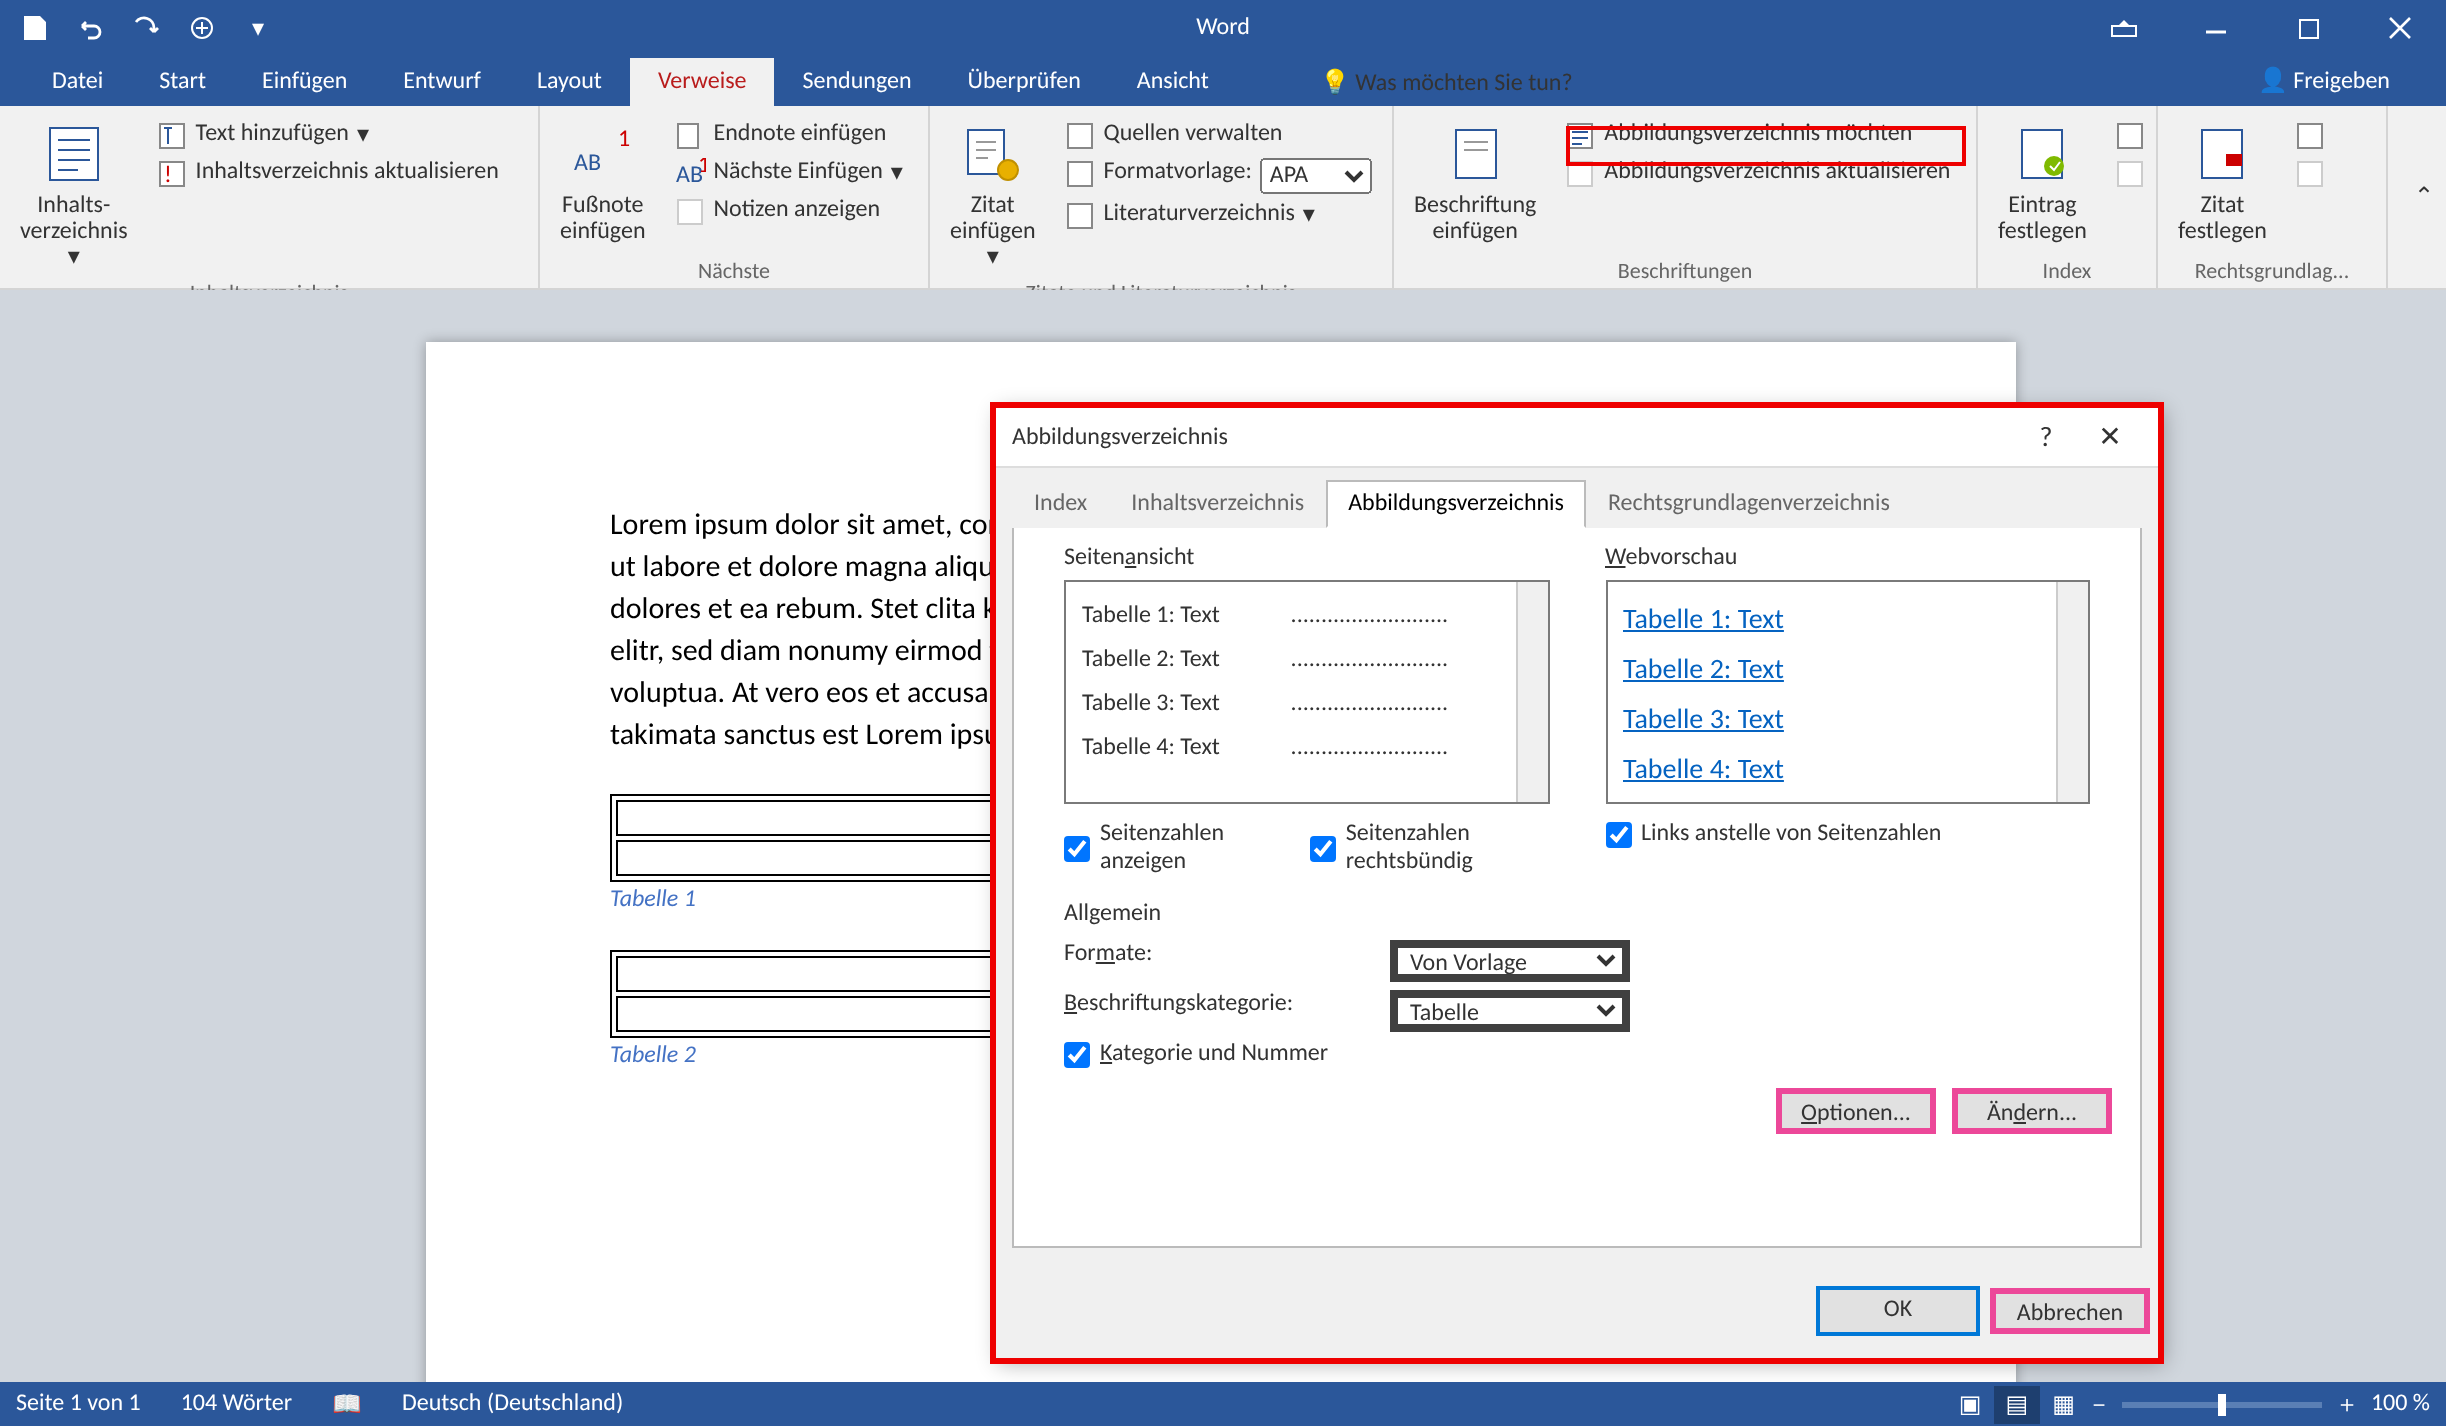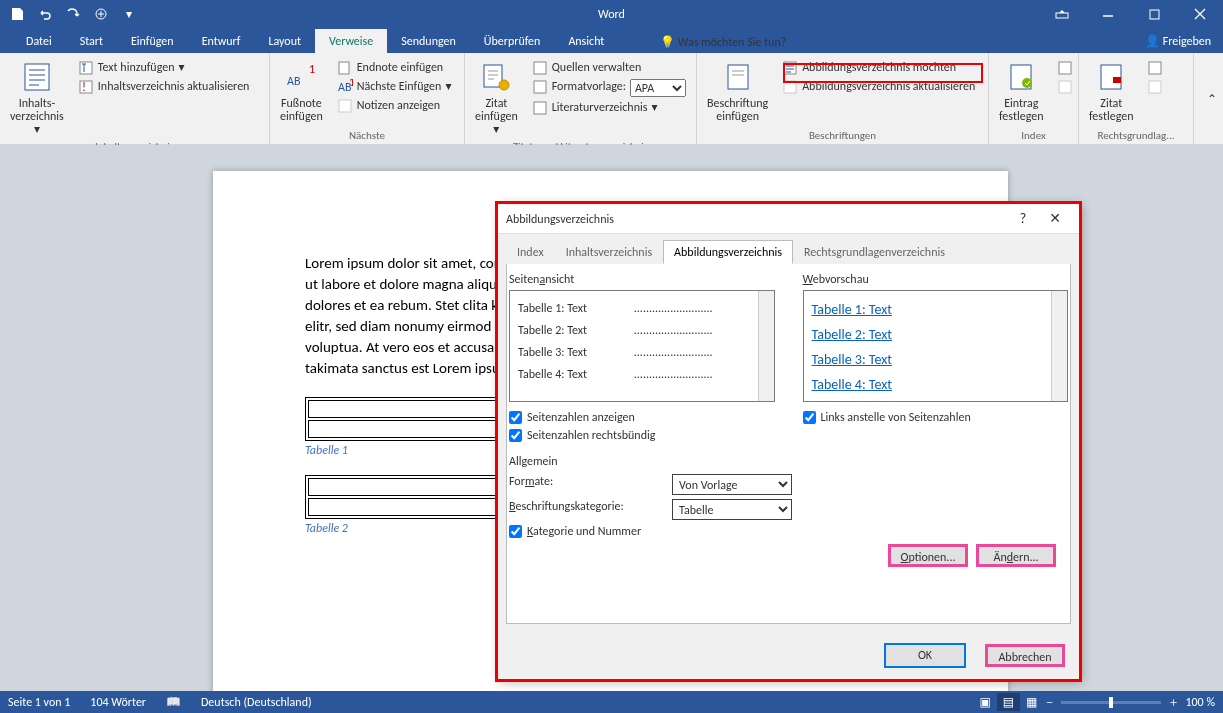--- a/index.html
+++ b/index.html
@@ -5,22 +5,22 @@
 *{box-sizing:border-box;margin:0;padding:0;font-family:"Segoe UI","Calibri",Arial,sans-serif;font-size:12px;color:#333}
 html,body{width:1223px;height:713px;overflow:hidden}
 .titlebar{height:28px;background:#2b579a;display:flex;align-items:center;color:#fff;padding:0 4px;position:relative}
 .titlebar .qa{display:flex;gap:2px;align-items:center}
 .titlebar .qa span{width:26px;height:22px;display:flex;align-items:center;justify-content:center;color:#fff;cursor:pointer}
 .titlebar .title{position:absolute;left:50%;transform:translateX(-50%);color:#fff}
 .titlebar .wnd{position:absolute;right:0;display:flex;align-items:center}
 .titlebar .wnd span{width:46px;height:28px;display:flex;align-items:center;justify-content:center;color:#fff;cursor:pointer}
 .tabs{height:25px;background:#2b579a;display:flex;align-items:flex-end;padding-left:12px;position:relative}
 .tab{color:#fff;padding:5px 14px;cursor:pointer}
-.tab.active{background:#f1f1f1;color:#0f766e}
-.share{position:absolute;right:4px;bottom:2px;color:#fff;padding:3px 8px;cursor:pointer}
+.tab.active{background:#f1f1f1;color:#b91c1c}
+.share{position:absolute;right:20px;bottom:2px;color:#fff;padding:3px 8px;cursor:pointer}
 .share span{color:#fff}
 .tell{position:absolute;left:660px;bottom:4px;color:#dbe6f4}
 .ribbon{height:92px;background:#f1f1f1;border-bottom:1px solid #d4d4d4;display:flex}
 .group{border-right:1px solid #d4d4d4;display:flex;flex-direction:column;justify-content:space-between;padding:4px 6px 0}
 .group .body{display:flex;gap:6px;flex:1}
 .group .lbl{text-align:center;font-size:11px;color:#666;padding:2px 0}
 .bigbtn{display:flex;flex-direction:column;align-items:center;justify-content:flex-start;padding:2px 4px;cursor:pointer;text-align:center;line-height:13px}
 .bigbtn .ic{width:32px;height:32px;margin:2px 0 4px}
 .vlist{display:flex;flex-direction:column;gap:1px;padding-top:2px}
 .vlist .row{display:flex;align-items:flex-start;gap:4px;padding:1px 4px;cursor:pointer;white-space:nowrap}
@@ -34,43 +34,43 @@
 .statusbar{position:absolute;left:0;right:0;bottom:0;height:22px;background:#2b579a;display:flex;align-items:center;color:#fff;padding:0 8px;gap:20px}
 .statusbar span{color:#fff}
 .statusbar .right{margin-left:auto;display:flex;align-items:center;gap:6px}
 .dialog{position:absolute;left:497px;top:203px;width:583px;height:477px;background:#f0f0f0;border:1px solid #7a7a7a;box-shadow:2px 2px 10px rgba(0,0,0,.3)}
 .dheader{height:30px;display:flex;align-items:center;padding:0 8px;background:#fff;border-bottom:1px solid #ddd}
 .dheader .ttl{flex:1}
 .dheader .btn{width:32px;text-align:center;cursor:pointer;font-size:14px}
 .dtabs{display:flex;padding:6px 8px 0;gap:0;background:#f0f0f0}
 .dtab{padding:4px 10px;cursor:pointer;color:#666;border:1px solid transparent}
 .dtab.active{background:#fff;border:1px solid #bbb;border-bottom-color:#fff;color:#000}
-.dbody{padding:8px 2px;background:#fff;margin:0 8px;border:1px solid #bbb;border-top:none;height:360px;position:relative}
+.dbody{padding:8px 25px;background:#fff;margin:0 8px;border:1px solid #bbb;border-top:none;height:360px;position:relative}
 .previews{display:flex;gap:28px}
 .pcol{flex:1}
 .plabel{margin-bottom:4px}
 .plabel u{text-decoration:underline}
 .pbox{border:1px solid #7a7a7a;height:112px;padding:6px;overflow:hidden;background:#fff;position:relative}
 .pline{display:flex;justify-content:space-between;font-size:14px;padding:4px 2px}
 .link{color:#0563c1;text-decoration:underline;font-size:14px;padding:4px 2px;display:block}
 .scroll{position:absolute;right:0;top:0;width:16px;height:100%;background:#f0f0f0;border-left:1px solid #ccc}
-.checks{margin-top:8px;display:flex;flex-direction:column;gap:4px}
+.checks{margin-top:8px;display:flex;flex-direction:row;gap:20px}
 .chk{display:flex;align-items:center;gap:5px;font-size:12px}
 .chk input{width:13px;height:13px}
 .frow{display:flex;align-items:center;gap:8px;margin-top:8px}
 .frow label{width:75px}
 .frow select{width:130px;height:21px;border:1px solid #7a7a7a;background:#fff;padding:0 2px}
 .section{margin-top:12px}
 .section .sh{margin-bottom:6px}
 .grow{display:flex;align-items:flex-start;gap:8px;margin:4px 0}
 .grow label{width:155px}
-.grow select{width:120px;height:21px;border:1px solid #404040;background:#fff;padding:0 2px}
+.grow select{width:120px;height:21px;border:4px solid #404040;background:#fff;padding:0 2px}
 .rtbtns{position:absolute;right:14px;bottom:56px;display:flex;gap:8px}
 .btn2{min-width:80px;height:23px;border:3px solid #ec4899;background:#e1e1e1;cursor:pointer;text-align:center;line-height:21px;padding:0 8px}
-.dfooter{position:absolute;right:14px;bottom:12px;display:flex;gap:20px}
+.dfooter{position:absolute;right:4px;bottom:12px;display:flex;gap:6px}
 .btn2.primary{border:1px solid #0078d7;outline:1px solid #0078d7}
 .hl1{position:absolute;left:783px;top:63px;width:200px;height:20px;border:2px solid #e00;pointer-events:none;z-index:5}
 .hl2{position:absolute;left:495px;top:201px;width:587px;height:481px;border:3px solid #e00;pointer-events:none;z-index:20}
 svg{display:block}
 </style>
 </head>
 <body>
 
 <div class="titlebar">
   <div class="qa">

